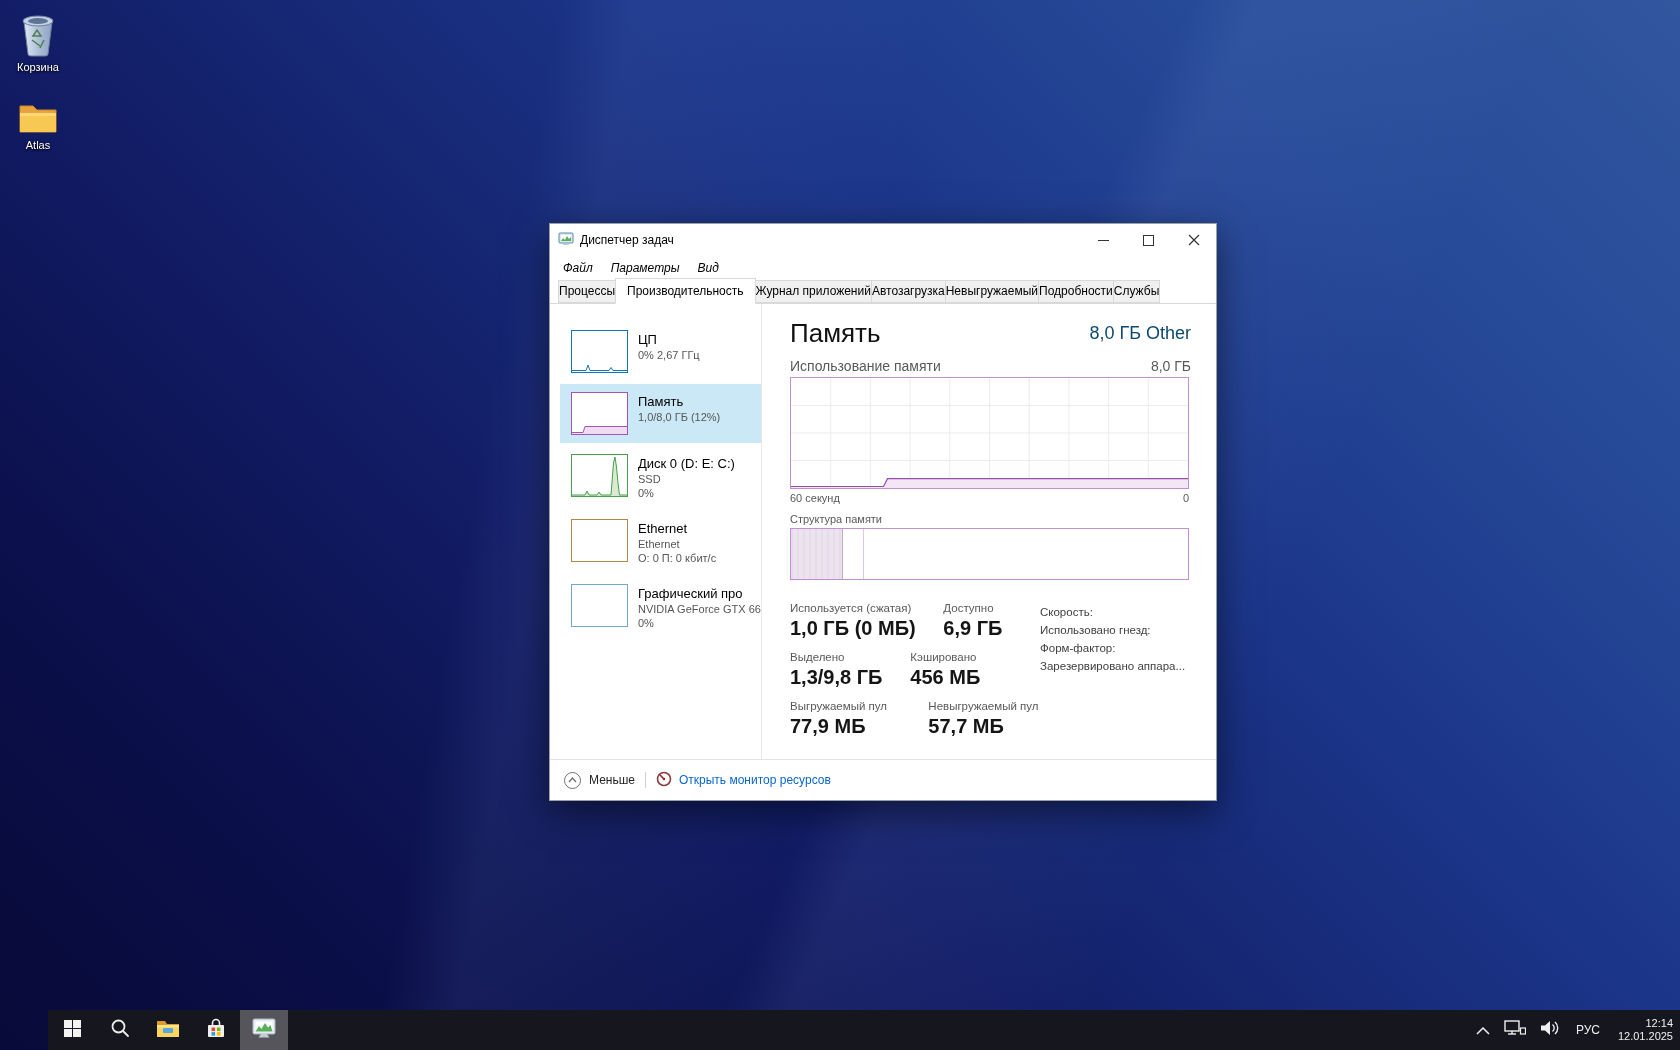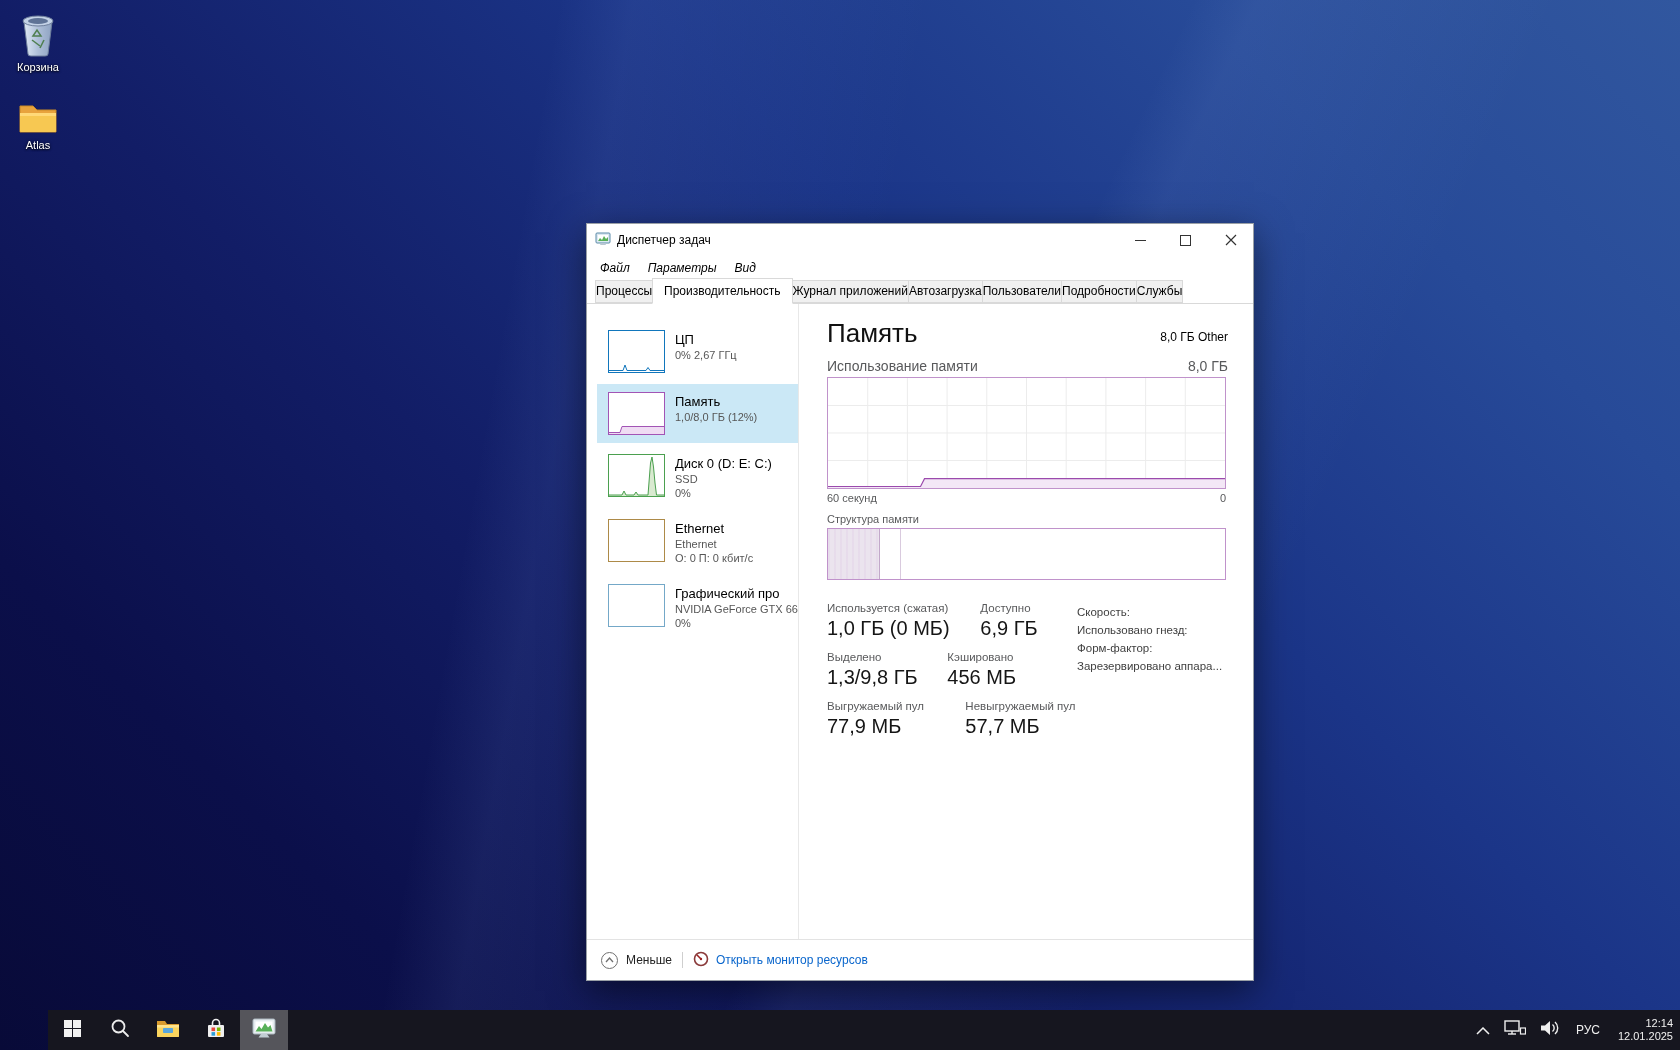--- a/index.html
+++ b/index.html
@@ -12,23 +12,23 @@
       linear-gradient(100deg, rgba(255,255,255,0) 30%, rgba(150,185,255,0.08) 34%, rgba(255,255,255,0) 50%),
       linear-gradient(225deg, #31579f 0%, #274a98 18%, #1b3588 38%, #121d66 62%, #0b0f4a 82%, #080a38 100%);
   }
 
   
   .desk-icon { position:absolute; width:76px; text-align:center; color:#fff; }
   .desk-icon .dlabel { font-size:11px; margin-top:3px; text-shadow:0 1px 2px rgba(0,0,0,.85), 0 0 3px rgba(0,0,0,.6); }
   .desk-icon svg { display:block; margin:0 auto; }
 
   
-  .win { position:absolute; left:549px; top:223px; width:668px; height:758px;
+  .win { position:absolute; left:549px; top:223px; width:668px; height:578px;
          background:#fff; border:1px solid #9aa0a6; box-shadow:0 10px 34px rgba(0,0,0,.5);
-         font-size:12px; color:#000;margin-left:37px; }
+         font-size:12px; color:#000; }
   .titlebar { height:32px; display:flex; align-items:center; padding-left:8px; }
   .titlebar .ttext { margin-left:6px; font-size:12px; }
   .wcontrols { margin-left:auto; display:flex; height:100%; }
   .wbtn { width:45px; height:100%; display:flex; align-items:center; justify-content:center; }
   .menubar { height:24px; display:flex; align-items:center; padding-left:4px;font-style:italic; }
   .menubar span { padding:3px 9px; }
   .tabrow { height:24px; padding-left:8px; border-bottom:1px solid #d9d9d9; display:flex; align-items:flex-end; background:#fff; }
   .tab { border:1px solid #d9d9d9; background:#f0f0f0; padding:3px 0 4px; margin-right:-1px; white-space:nowrap; }
   .tab.sel { background:#fff; border-bottom-color:#fff; margin-bottom:-1px; padding:5px 11px 5px; position:relative; z-index:2; }
 
@@ -40,37 +40,37 @@
   .perf-item.sel { background:#cbe8f6; }
   .thumb { width:57px; height:43px; flex:none; background:#fff; }
   .ptexts { overflow:hidden; white-space:nowrap; padding-top:1px; }
   .ptitle { font-size:13px; line-height:17px; color:#000; }
   .psub { font-size:11px; line-height:14px; color:#565656; }
 
   
   .mainpanel { flex:1; padding:14px 25px 0 28px; overflow:hidden; position:relative; }
   .phead { display:flex; align-items:flex-end; }
   .phead h1 { font-size:26px; font-weight:300; color:#111; letter-spacing:0; }
-  .phead .ptotal { margin-left:auto; font-size:12px; color:#000000; padding-bottom:5px; }
+  .phead .ptotal { margin-left:auto; font-size:18px; color:#0c4a6e; padding-bottom:5px; }
   .lblrow { display:flex; font-size:14px; color:#58595b; margin-top:9px; }
   .lblrow .r { margin-left:auto; }
   .graph { width:399px; height:112px; border:1px solid #c092cb; margin-top:3px; position:relative; background:#fff; }
   .graph svg { display:block; width:100%; height:100%; }
   .axisrow { width:399px; display:flex; font-size:11px; color:#58595b; margin-top:3px; }
   .axisrow .r { margin-left:auto; }
   .structlbl { font-size:11px; color:#58595b; margin-top:9px; }
   .compbar { width:399px; height:52px; border:1px solid #c092cb; margin-top:3px; display:flex; background:#fff; }
   .seg1 { width:13%; background:repeating-linear-gradient(90deg, rgba(155,63,179,0.05) 0 2px, rgba(0,0,0,0) 2px 6px), #ebe4ee; border-right:1px solid #c2a8ca; }
   .seg2 { width:5.5%; background:#fff; border-right:1px solid #d9cade; }
 
   .stats { margin-top:22px; position:relative; }
   .srow { margin-bottom:11px; white-space:nowrap; }
   .pair { display:inline-block; vertical-align:top; }
   .pair .pl { font-size:11.5px; color:#58595b; margin-bottom:3px; }
-  .pair .pv { font-size:20px; font-weight:400; color:#151515; }
+  .pair .pv { font-size:20px; font-weight:700; color:#151515; }
   .w150 { min-width:150px; } .w117 { min-width:117px; } .w135 { min-width:135px; }
   .details { position:absolute; left:250px; top:1px; font-size:11.5px; color:#3f3f3f; line-height:18px; }
 
   
   .wfooter { position:absolute; left:0; right:0; bottom:0; height:41px; border-top:1px solid #e3e3e3;
              display:flex; align-items:center; padding-left:14px; background:#fff; }
   .chev-circle { width:17px; height:17px; border:1px solid #707070; border-radius:50%;
                  display:flex; align-items:center; justify-content:center; }
   .less-lbl { margin-left:8px; font-size:12px; color:#222; }
   .fsep { width:1px; height:16px; background:#cfcfcf; margin:0 10px; }
@@ -161,21 +161,21 @@
     <span>Файл</span>
     <span>Параметры</span>
     <span>Вид</span>
   </div>
 
   <div class="tabrow">
     <div class="tab">Процессы</div>
     <div class="tab sel">Производительность</div>
     <div class="tab">Журнал приложений</div>
     <div class="tab">Автозагрузка</div>
-    <div class="tab">Пользователи</div>
+    <div class="tab">Невыгружаемый</div>
     <div class="tab">Подробности</div>
     <div class="tab">Службы</div>
   </div>
 
   <div class="content">
     <div class="sidebar">
 
       <div class="perf-item">
         <div class="thumb" style="border:1px solid #1176bc">
           <svg width="55" height="41" viewBox="0 0 55 41">

